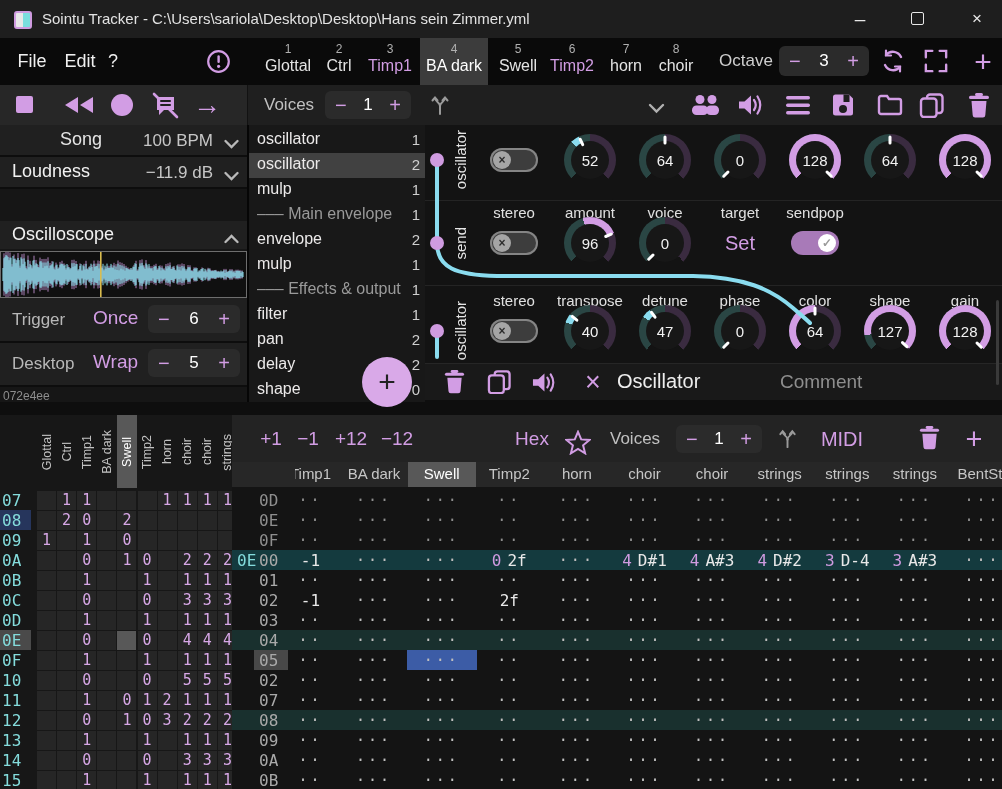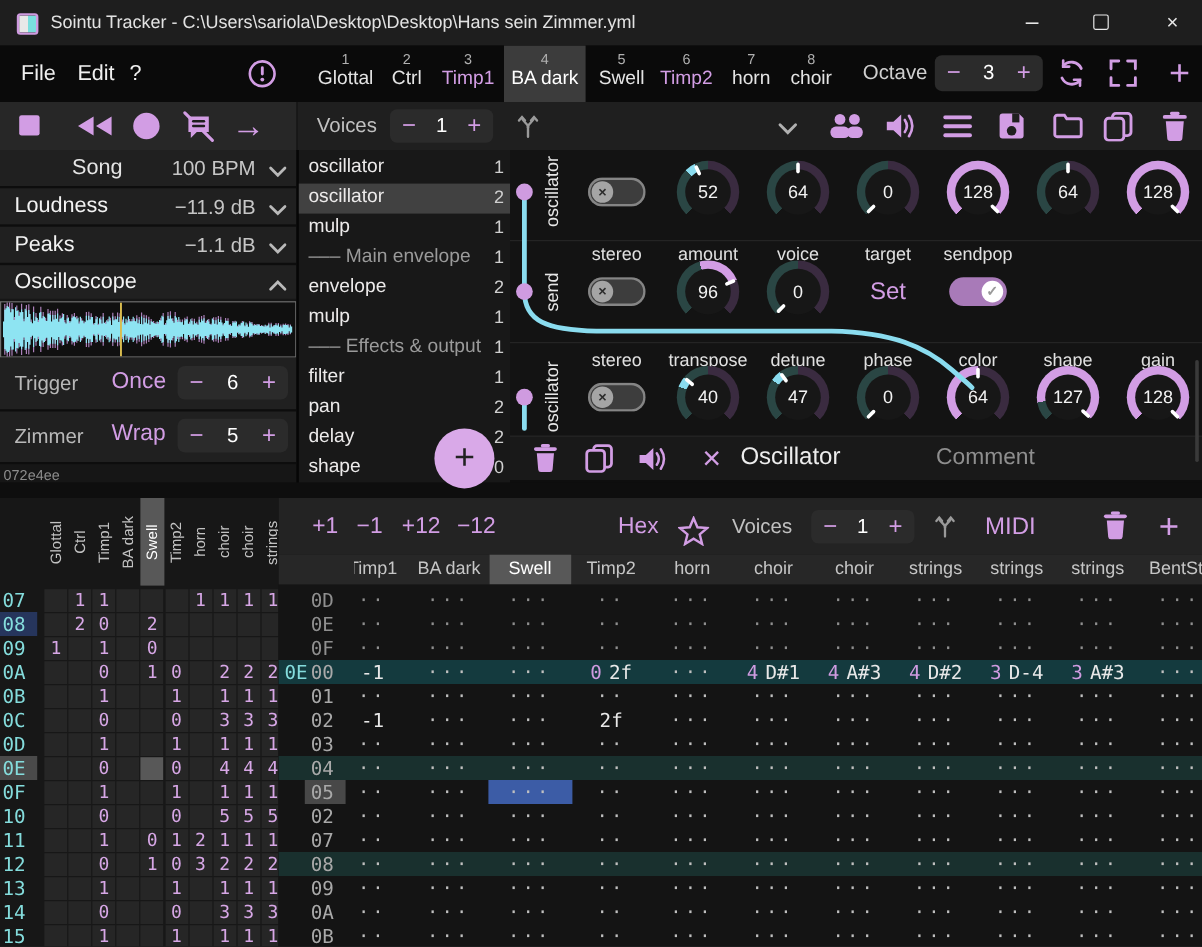--- a/index.html
+++ b/index.html
@@ -238,27 +238,20 @@
               <polyline points="1.5,2 7.5,8 13.5,2" fill="none" stroke="#b9b9b9" stroke-width="2.3" stroke-linecap="round"></polyline>
             </svg></div>
         </div>
         <div style="position: absolute; left: 0px; top: 32px; width: 247px; height: 30px; background: rgb(32, 32, 32); border-bottom: 2px solid rgb(13, 13, 13);">
           <div style="position: absolute; left: 12px; top: 4px; font-size: 18px; color: rgb(242, 242, 242);">Loudness</div>
           <div style="position: absolute; right: 34px; top: 6px; font-size: 17px; color: rgb(198, 198, 198);">−11.9 dB</div>
           <div style="position: absolute; right: 8px; top: 10px;"><svg width="15" height="10" viewBox="0 0 15 10">
               <polyline points="1.5,2 7.5,8 13.5,2" fill="none" stroke="#b9b9b9" stroke-width="2.3" stroke-linecap="round"></polyline>
             </svg></div>
         </div>
-        <div style="position: absolute; left: 0px; top: 64px; width: 247px; height: 30px; background: rgb(32, 32, 32); border-bottom: 2px solid rgb(13, 13, 13);">
-          <div style="position: absolute; left: 12px; top: 4px; font-size: 18px; color: rgb(242, 242, 242);">Peaks</div>
-          <div style="position: absolute; right: 34px; top: 6px; font-size: 17px; color: rgb(198, 198, 198);">−1.1 dB</div>
-          <div style="position: absolute; right: 8px; top: 10px;"><svg width="15" height="10" viewBox="0 0 15 10">
-              <polyline points="1.5,2 7.5,8 13.5,2" fill="none" stroke="#b9b9b9" stroke-width="2.3" stroke-linecap="round"></polyline>
-            </svg></div>
-        </div>
         <div style="position: absolute; left: 0px; top: 96px; width: 247px; height: 28px; background: rgb(32, 32, 32);">
           <div style="position: absolute; left: 12px; top: 3px; font-size: 18px; color: rgb(242, 242, 242);">Oscilloscope</div>
           <div style="position: absolute; right: 8px; top: 9px;"><svg width="15" height="10" viewBox="0 0 15 10">
               <polyline points="1.5,8 7.5,2 13.5,8" fill="none" stroke="#b9b9b9" stroke-width="2.3" stroke-linecap="round"></polyline>
             </svg></div>
         </div>
       </div>
     <div id="scope" class="abs"><svg width="245" height="45" viewBox="0 0 245 45">
           <path d="M3 1.3V43.7M5 -2.8V47.8M7 -0.3V45.3M9 0.5V44.5M11 12.2V32.8M13 2.5V42.5M15 7.7V37.3M17 1.1V43.9M19 13.7V31.3M21 2.1V42.9M23 1.6V43.4M25 14.2V30.8M27 3.5V41.5M29 8.8V36.2M31 14.4V30.6M33 3.7V41.3M35 7.9V37.1M37 12.8V32.2M39 5.6V39.4M41 7.0V38.0M43 6.9V38.1M45 6.9V38.1M47 5.3V39.7M49 10.9V34.1M51 9.1V35.9M53 14.7V30.3M55 10.6V34.4M57 15.4V29.6M59 9.9V35.1M61 8.8V36.2M63 11.4V33.6M65 16.0V29.0M67 13.2V31.8M69 15.8V29.2M71 7.9V37.1M73 7.7V37.3M75 9.0V36.0M77 17.5V27.5M79 11.4V33.6M81 17.8V27.2M83 11.8V33.2M85 8.8V36.2M87 16.2V28.8M89 13.9V31.1M91 12.7V32.3M93 8.6V36.4M95 11.6V33.4M97 8.5V36.5M99 9.0V36.0M101 14.2V30.8M103 17.2V27.8M105 14.9V30.1M107 13.8V31.2M109 13.8V31.2M111 13.2V31.8M113 10.8V34.2M115 12.2V32.8M117 8.5V36.5M119 10.2V34.8M121 10.8V34.2M123 12.0V33.0M125 13.8V31.2M127 15.4V29.6M129 16.5V28.5M131 16.4V28.6M133 12.8V32.2M135 8.8V36.2M137 17.2V27.8M139 8.1V36.9M141 7.4V37.6M143 13.3V31.7M145 8.1V36.9M147 14.5V30.5M149 14.2V30.8M151 14.2V30.8M153 12.8V32.2M155 11.8V33.2M157 16.1V28.9M159 13.3V31.7M161 13.7V31.3M163 16.2V28.8M165 12.0V33.0M167 11.4V33.6M169 10.5V34.5M171 15.3V29.7M173 13.9V31.1M175 17.5V27.5M177 12.3V32.7M179 12.4V32.6M181 11.4V33.6M183 12.0V33.0M185 18.1V26.9M187 13.1V31.9M189 13.3V31.7M191 17.9V27.1M193 15.4V29.6M195 15.3V29.7M197 19.5V25.5M199 18.2V26.8M201 15.4V29.6M203 19.0V26.0M205 17.6V27.4M207 15.8V29.2M209 16.4V28.6M211 18.1V26.9M213 18.2V26.8M215 17.9V27.1M217 18.9V26.1M219 19.5V25.5M221 19.3V25.7M223 16.9V28.1M225 16.9V28.1M227 19.1V25.9M229 17.1V27.9M231 17.1V27.9M233 18.5V26.5M235 17.7V27.3M237 17.6V27.4M239 17.9V27.1M241 18.4V26.6" stroke="#d29de4" stroke-width="1" opacity="0.8"></path>
           <path d="M2 16.0V29.0M3 6.2V38.8M4 4.8V40.2M5 3.1V41.9M6 3.7V41.3M7 5.0V40.0M8 8.2V36.8M9 5.6V39.4M10 5.7V39.3M11 14.6V30.4M12 4.0V41.0M13 7.1V37.9M14 6.6V38.4M15 11.1V33.9M16 8.2V36.8M17 6.0V39.0M18 8.1V36.9M19 15.7V29.3M20 5.3V39.7M21 6.8V38.2M22 12.1V32.9M23 6.4V38.6M24 9.7V35.3M25 16.1V28.9M26 17.3V27.7M27 7.9V37.1M28 15.2V29.8M29 11.9V33.1M30 13.0V32.0M31 16.3V28.7M32 8.7V36.3M33 8.0V37.0M34 13.3V31.7M35 11.3V33.7M36 11.9V33.1M37 15.0V30.0M38 15.5V29.5M39 9.5V35.5M40 9.1V35.9M41 10.5V34.5M42 15.9V29.1M43 10.5V34.5M44 14.2V30.8M45 10.5V34.5M46 13.7V31.3M47 9.3V35.7M48 16.2V28.8M49 13.6V31.4M50 13.3V31.7M51 12.2V32.8M52 9.6V35.4M53 16.5V28.5M54 17.6V27.4M55 13.4V31.6M56 12.6V32.4M57 17.0V28.0M58 15.7V29.3M59 12.8V32.2M60 11.6V33.4M61 12.0V33.0M62 12.3V32.7M63 14.0V31.0M64 12.8V32.2M65 17.5V27.5M66 12.0V33.0M67 15.3V29.7M68 15.1V29.9M69 17.3V27.7M70 16.2V28.8M71 11.2V33.8M72 14.8V30.2M73 11.1V33.9M74 14.2V30.8M75 12.1V32.9M76 12.1V32.9M77 18.6V26.4M78 17.2V27.8M79 14.0V31.0M80 12.1V32.9M81 18.9V26.1M82 13.3V31.7M83 14.3V30.7M84 17.5V27.5M85 11.9V33.1M86 16.9V28.1M87 17.7V27.3M88 14.8V30.2M89 15.9V29.1M90 11.7V33.3M91 15.0V30.0M92 18.8V26.2M93 11.8V33.2M94 14.9V30.1M95 14.1V30.9M96 14.0V31.0M97 11.7V33.3M98 16.4V28.6M99 12.1V32.9M100 15.4V29.6M101 16.1V28.9M102 11.8V33.2M103 18.4V26.6M104 13.6V31.4M105 16.7V28.3M106 11.6V33.4M107 15.8V29.2M108 15.8V29.2M109 15.8V29.2M110 11.9V33.1M111 15.4V29.6M112 15.8V29.2M113 13.5V31.5M114 17.4V27.6M115 14.5V30.5M116 18.0V27.0M117 11.7V33.3M118 18.3V26.7M119 13.0V32.0M120 16.7V28.3M121 13.5V31.5M122 17.5V27.5M123 14.4V30.6M124 18.6V26.4M125 15.8V29.2M126 16.1V28.9M127 17.1V27.9M128 17.3V27.7M129 17.9V27.1M130 16.0V29.0M131 17.8V27.2M132 14.6V30.4M133 15.0V30.0M134 11.2V33.8M135 12.0V33.0M136 18.7V26.3M137 18.5V26.5M138 14.8V30.2M139 11.4V33.6M140 13.7V31.3M141 10.9V34.1M142 13.4V31.6M143 15.4V29.6M144 17.0V28.0M145 11.4V33.6M146 12.6V32.4M147 16.3V28.7M148 12.1V32.9M149 16.1V28.9M150 16.6V28.4M151 16.1V28.9M152 18.6V26.4M153 15.0V30.0M154 13.9V31.1M155 14.3V30.7M156 17.8V27.2M157 17.5V27.5M158 14.0V31.0M159 15.4V29.6M160 18.4V26.6M161 15.7V29.3M162 17.4V27.6M163 17.6V27.4M164 18.6V26.4M165 14.4V30.6M166 16.5V28.5M167 14.0V31.0M168 15.3V29.7M169 13.3V31.7M170 17.0V28.0M171 17.0V28.0M172 14.5V30.5M173 15.9V29.1M174 18.0V27.0M175 18.7V26.3M176 13.4V31.6M177 14.6V30.4M178 17.7V27.3M179 14.8V30.2M180 18.5V26.5M181 13.9V31.1M182 16.3V28.7M183 14.4V30.6M184 16.7V28.3M185 19.1V25.9M186 17.1V27.9M187 15.3V29.7M188 15.2V29.8M189 15.4V29.6M190 18.6V26.4M191 19.0V26.0M192 19.4V25.6M193 17.0V28.0M194 15.9V29.1M195 16.9V28.1M196 16.0V29.0M197 20.2V24.8M198 18.5V26.5M199 19.2V25.8M200 17.0V28.0M201 17.0V28.0M202 16.0V29.0M203 19.8V25.2M204 16.8V28.2M205 18.7V26.3M206 20.2V24.8M207 17.3V27.7M208 16.5V28.5M209 17.8V27.2M210 19.2V25.8M211 19.1V25.9M212 18.7V26.3M213 19.2V25.8M214 18.0V27.0M215 18.9V26.1M216 19.7V25.3M217 19.7V25.3M218 19.4V25.6M219 20.2V24.8M220 18.6V26.4M221 20.0V25.0M222 19.2V25.8M223 18.2V26.8M224 20.9V24.1M225 18.2V26.8M226 20.1V24.9M227 19.9V25.1M228 18.9V26.1M229 18.4V26.6M230 19.3V25.7M231 18.3V26.7M232 20.3V24.7M233 19.4V25.6M234 20.9V24.1M235 18.8V26.2M236 18.7V26.3M237 18.7V26.3M238 18.9V26.1M239 19.0V26.0M240 20.9V24.1M241 19.3V25.7M242 20.0V25.0" stroke="#8ee4f2" stroke-width="1"></path>
@@ -267,21 +260,21 @@
     <div id="trigrow" class="abs">
       <div class="abs" style="left:12px;top:12px;font-size:17px;color:#b8b8b8;">Trigger</div>
       <div class="abs" style="left:93px;top:9px;font-size:19px;color:var(--pink);">Once</div>
       <div class="abs stepper" style="left:148px;top:7px;width:92px;height:28px;">
         <span class="sbtn">−</span>
         <span class="sval">6</span>
         <span class="sbtn">+</span>
       </div>
     </div>
     <div id="bufrow" class="abs">
-      <div class="abs" style="left:12px;top:11px;font-size:17px;color:#b8b8b8;">Zimmer</div>
+      <div class="abs" style="left:12px;top:11px;font-size:17px;color:#b8b8b8;">Desktop</div>
       <div class="abs" style="left:93px;top:8px;font-size:19px;color:var(--pink);">Wrap</div>
       <div class="abs stepper" style="left:148px;top:6px;width:92px;height:28px;">
         <span class="sbtn">−</span>
         <span class="sval">5</span>
         <span class="sbtn">+</span>
       </div>
     </div>
     <div id="version" class="abs">072e4ee</div>
   </div>
 

